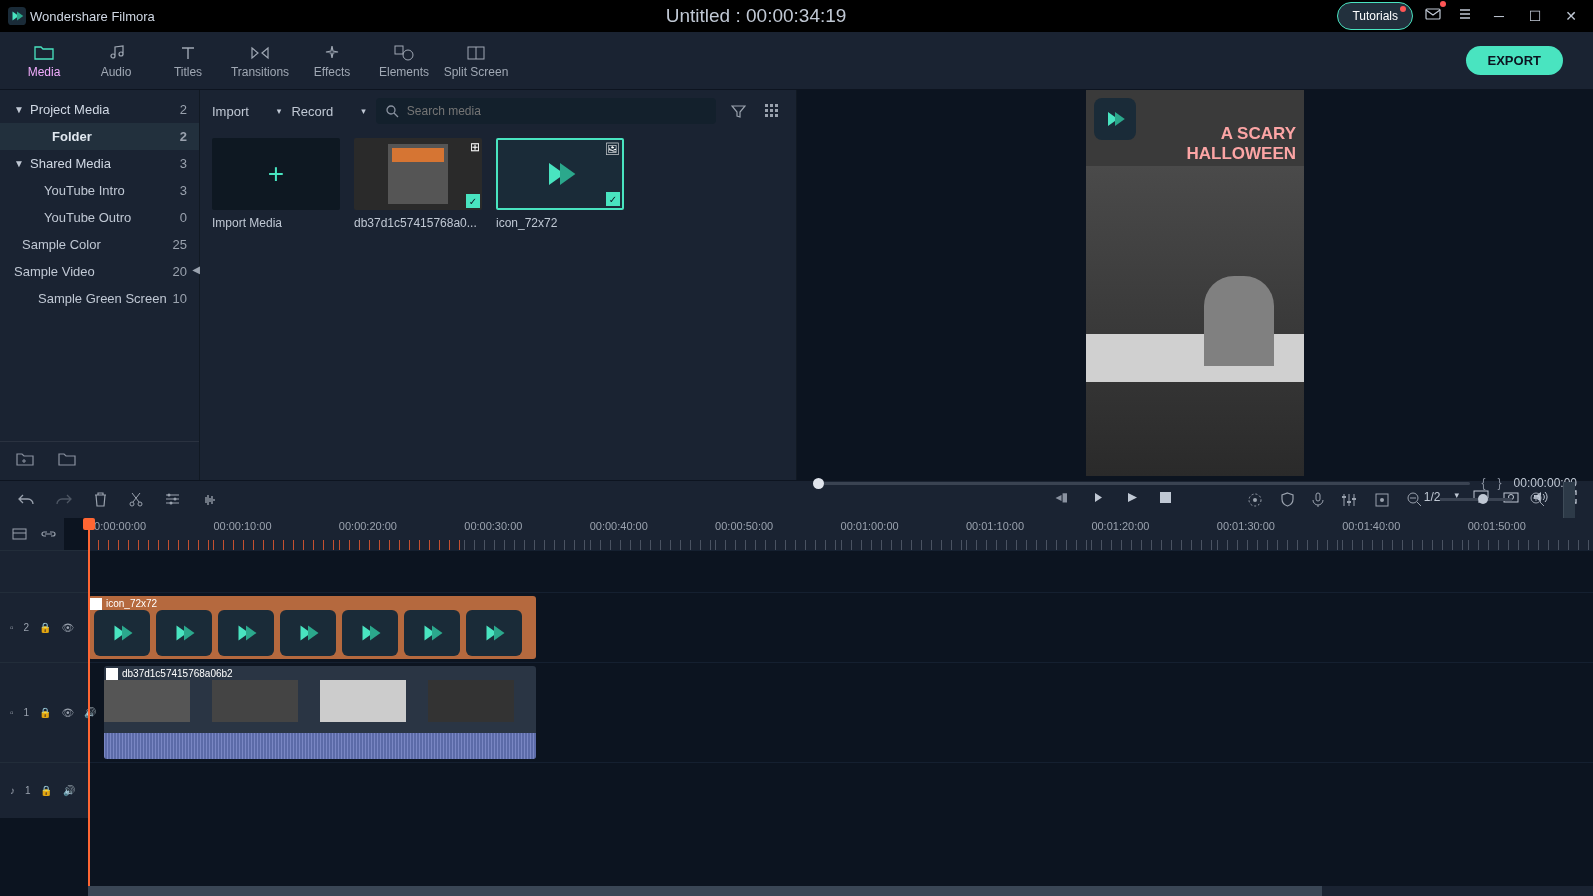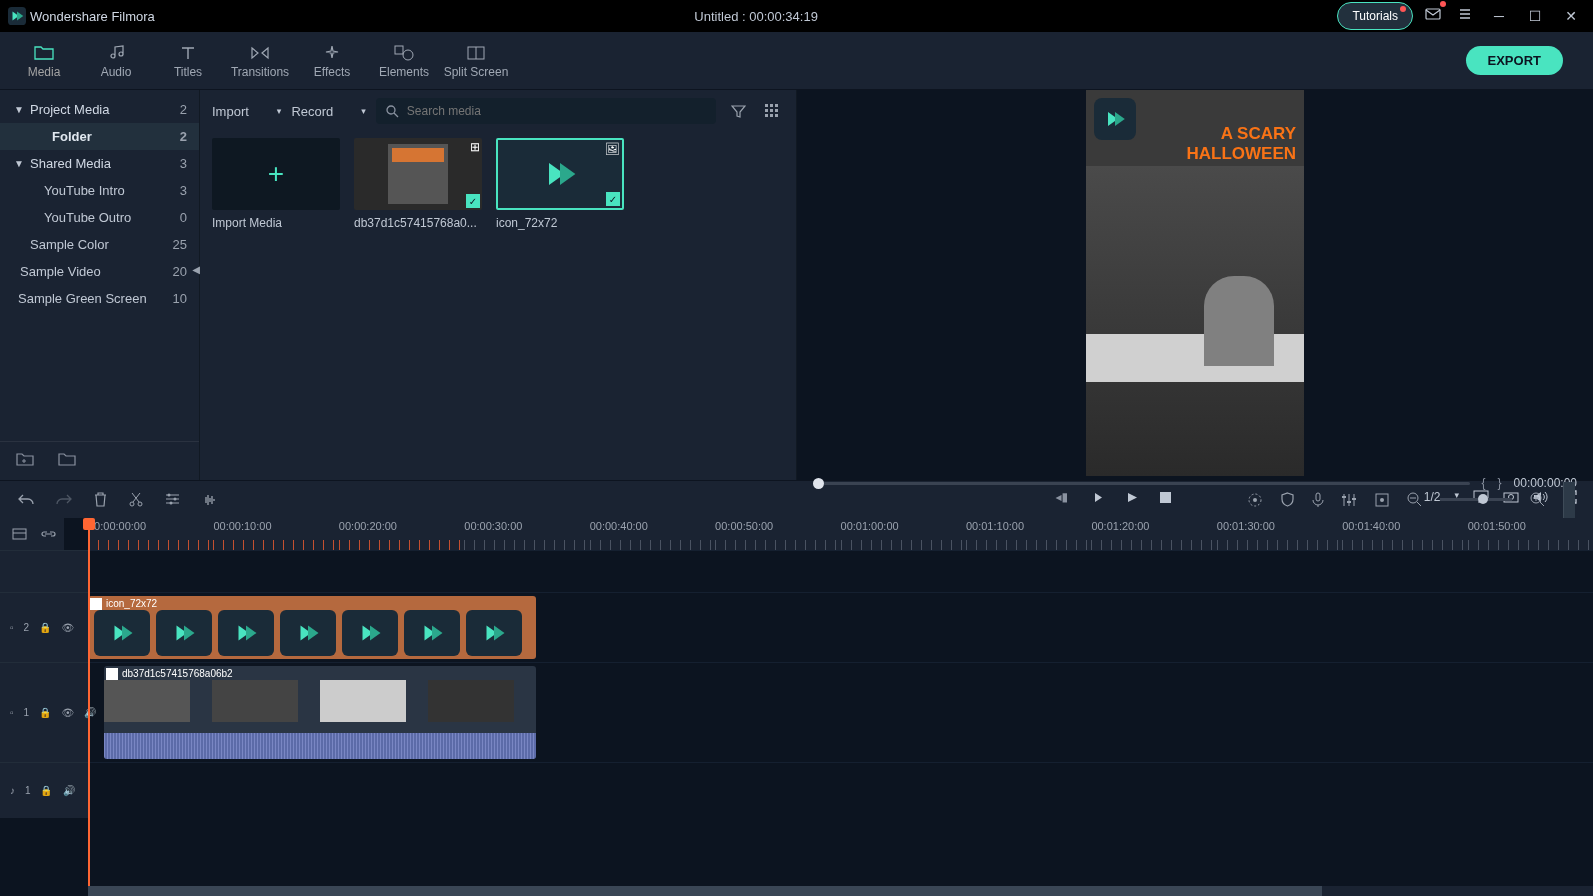--- a/index.html
+++ b/index.html
@@ -2,29 +2,29 @@
 <html><head>
 <meta charset="utf-8">
 <style>
 *{margin:0;padding:0;box-sizing:border-box;font-family:Arial,sans-serif;user-select:none}
 body{width:1593px;height:896px;background:#1a2332;color:#c0c8d4;font-size:12px;overflow:hidden;position:relative}
 .titlebar{height:32px;background:#000000;display:flex;align-items:center;padding:0 8px;gap:4px}
 .app-icon{width:18px;height:18px;display:flex;align-items:center;justify-content:center}
 .app-title{font-size:13px;color:#d0d8e4;margin-right:20px}
 .menu{display:flex;gap:2px}
 .menu-item{padding:4px 10px;font-size:13px;color:#c0c8d4;cursor:pointer}
-.titlebar-center{flex:1;text-align:center;font-size:13px;color:#c0c8d4}
+.titlebar-center{flex:1;text-align:center;font-size:19px;color:#c0c8d4}
 .titlebar-right{display:flex;gap:8px}
 .tutorials-btn{border:1px solid #49e4c0;border-radius:14px;padding:3px 14px;font-size:12px;color:#fff;background:#22303d;display:flex;align-items:center;gap:4px;position:relative}
 .notif-dot{width:6px;height:6px;background:#ff5555;border-radius:50%;position:absolute;top:3px;right:6px}
 .icon-btn{width:24px;height:24px;display:flex;align-items:center;justify-content:center;cursor:pointer;position:relative}
 .win-btn{width:28px;height:28px;display:flex;align-items:center;justify-content:center;cursor:pointer;font-size:14px;color:#c0c8d4}
 .tabstrip{height:58px;background:#1a2332;display:flex;align-items:center;padding:0 8px;border-bottom:1px solid #0d1420}
 .tab{width:72px;height:56px;display:flex;flex-direction:column;align-items:center;justify-content:center;gap:2px;font-size:12px;color:#a0a8b4;cursor:pointer}
-.tab.active{color:#a3a3a3}
+.tab.active{color:#f0abfc}
 .tab-icon{height:20px;display:flex;align-items:center;justify-content:center}
 .export-btn{margin-left:auto;margin-right:22px;background:#49e4c0;color:#0c1420;font-weight:bold;padding:7px 22px;border-radius:18px;font-size:13px;cursor:pointer}
 .main-area{display:flex;height:390px}
 .sidebar{width:200px;background:#1a2332;border-right:1px solid #111923;padding-top:6px;position:relative}
 .side-item{display:flex;align-items:center;padding:6px 12px;font-size:13px;cursor:pointer}
 .side-item.bold{font-weight:bold;color:#e0e8f0;background:#22303d}
 .side-item.header{color:#d0d8e4}
 .side-chevron{width:14px;text-align:center;margin-right:4px;color:#c0c8d4;font-size:10px}
 .side-label{flex:1}
 .side-count{color:#9aa2ae}
@@ -41,21 +41,21 @@
 .media-thumb{width:128px;height:72px;background:#0e1822;border-radius:2px;display:flex;align-items:center;justify-content:center;position:relative;cursor:pointer}
 .media-card.selected .media-thumb{border:2px solid #49e4c0}
 .media-label{font-size:12px;color:#c0c8d4;margin-top:6px;white-space:nowrap;overflow:hidden;text-overflow:ellipsis}
 .plus{color:#49e4c0;font-size:28px;font-weight:200}
 .check-badge{position:absolute;bottom:2px;right:2px;width:14px;height:14px;background:#49e4c0;display:flex;align-items:center;justify-content:center;font-size:10px;color:#0c1420}
 .type-badge{position:absolute;top:2px;right:2px;color:#fff;font-size:12px}
 .preview-panel{flex:1;background:#0c1420;display:flex;flex-direction:column}
 .preview-video{flex:1;display:flex;align-items:center;justify-content:center}
 .preview-img{width:218px;height:386px;background:#3a3a3a;position:relative;overflow:hidden}
 .preview-overlay-icon{position:absolute;top:8px;left:8px;width:42px;height:42px;background:#1a2b38;border-radius:8px;display:flex;align-items:center;justify-content:center}
-.preview-text{position:absolute;top:34px;right:8px;color:#f97316;font-weight:bold;font-size:17px;text-align:right;line-height:1.2;font-family:Georgia,serif}
+.preview-text{position:absolute;top:34px;right:8px;color:#fca5a5;font-weight:bold;font-size:17px;text-align:right;line-height:1.2;font-family:Georgia,serif}
 .preview-room{position:absolute;top:76px;left:0;right:0;bottom:0;background:linear-gradient(#4a4a4a,#2a2a2a)}
 .preview-desk{position:absolute;bottom:94px;left:0;right:0;height:48px;background:#d0d0d0}
 .preview-person{position:absolute;bottom:110px;right:30px;width:70px;height:90px;background:#808080;border-radius:30px 30px 0 0}
 .preview-scrub{height:22px;display:flex;align-items:center;padding:0 16px;gap:12px}
 .scrub-track{flex:1;height:3px;background:#3a4352;border-radius:2px;position:relative}
 .scrub-handle{position:absolute;left:0;top:-4px;width:11px;height:11px;background:#e0e4ec;border-radius:50%}
 .scrub-time{font-size:12px;color:#c0c8d4}
 .preview-controls{height:36px;display:flex;align-items:center;padding:0 16px;gap:10px}
 .pc-center{flex:1;display:flex;justify-content:center;gap:22px;align-items:center}
 .pc-right{display:flex;align-items:flex-start;gap:14px}
@@ -208,29 +208,29 @@
         <span class="side-count">3</span>
       </div>
     <div class="side-item side-indent">
         <span class="side-label">YouTube Intro</span>
         <span class="side-count">3</span>
       </div>
     <div class="side-item side-indent">
         <span class="side-label">YouTube Outro</span>
         <span class="side-count">0</span>
       </div>
-    <div class="side-item" style="padding-left:30px">
+    <div class="side-item" style="padding-left:22px">
         <span class="side-label">Sample Color</span>
         <span class="side-count">25</span>
       </div>
-    <div class="side-item" style="padding-left:20px">
+    <div class="side-item" style="padding-left:14px">
         <span class="side-label">Sample Video</span>
         <span class="side-count">20</span>
       </div>
-    <div class="side-item" style="padding-left:18px">
+    <div class="side-item" style="padding-left:38px">
         <span class="side-label">Sample Green Screen</span>
         <span class="side-count">10</span>
       </div>
     <span class="side-collapse">◀</span>
     <div class="side-bottom">
       <span>
           <svg width="18" height="14" viewBox="0 0 18 14">
             <path d="M1 2h5l2 2h9v9H1z" fill="none" stroke="#8a92a0" stroke-width="1.2"></path>
             <path d="M8 7v4M6 9h4" stroke="#8a92a0"></path>
           </svg>

